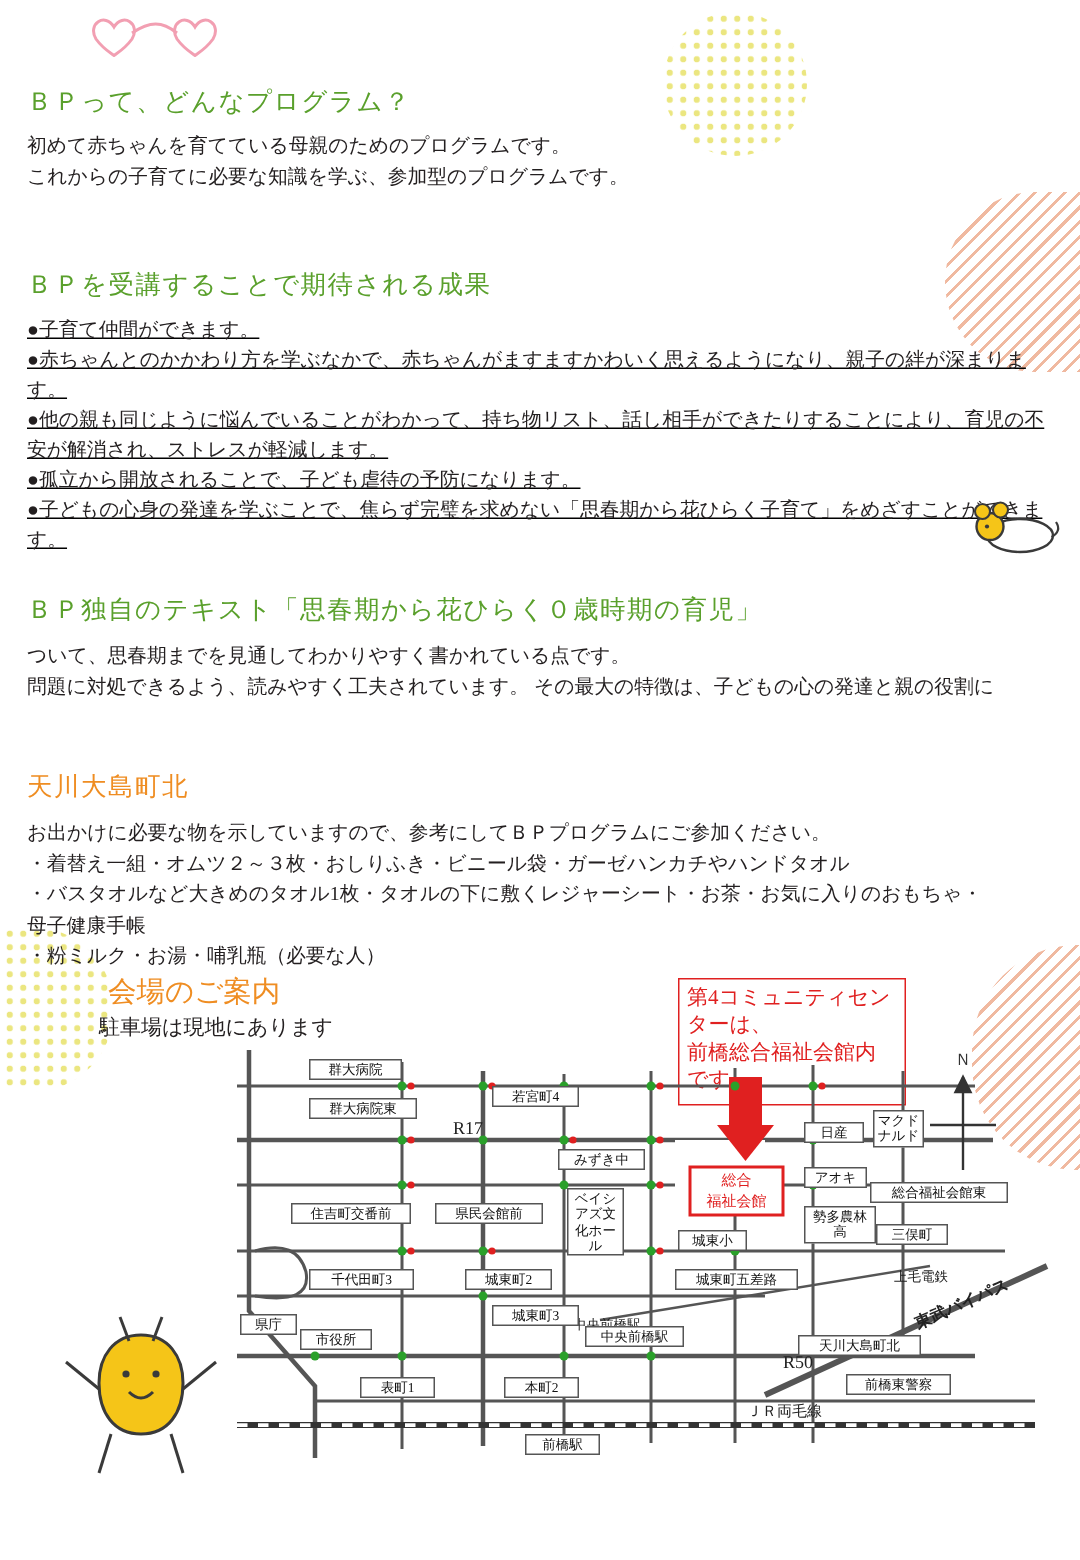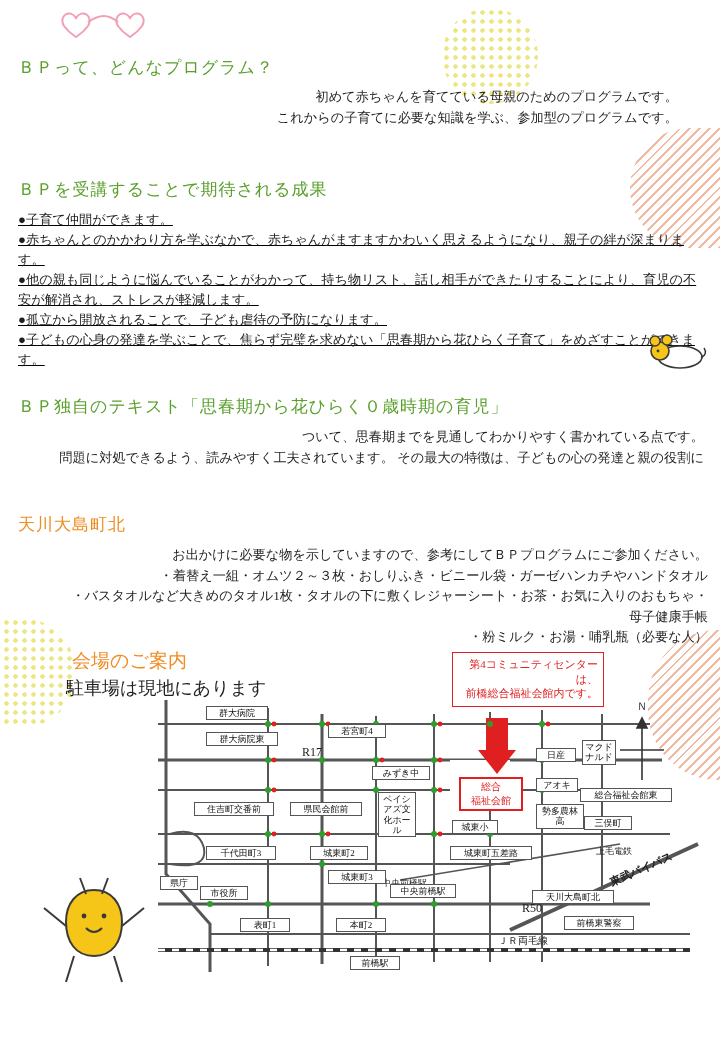--- a/index.html
+++ b/index.html
@@ -67,21 +67,20 @@
     padding: 0;
   }
   h2.section-title.orange { color: #ef8d22; }
 
   .body-text {
     font-family: "Liberation Serif", serif;
     font-size: 13.2px;
     line-height: 1.56;
     color: #231f20;
     margin: 0;
-    text-align: right;
   }
   .body-text .b-line { display: block; white-space: nowrap; }
   .bullet-list { margin: 0; padding: 0; list-style: none; text-decoration: underline; }
   .bullet-list li {
     font-family: "Liberation Serif", serif;
     font-size: 13.2px;
     line-height: 1.52;
     color: #231f20;
     margin: 0;
     text-indent: 0;
@@ -110,37 +109,36 @@
     font-family: "Liberation Serif", serif;
     color: #ef8d22;
     font-size: 19px;
   }
   #venue-sub {
     position: absolute;
     left: 66px;
     top: 676px;
     font-family: "Liberation Serif", serif;
     color: #231f20;
-    font-size: 18px;
+    font-size: 14px;
   }
 
   .callout {
     position: absolute;
     left: 452px;
     top: 652px;
     width: 152px;
     border: 1px solid #e02020;
     padding: 4px 5px 5px 5px;
     box-sizing: border-box;
     color: #e02020;
     font-family: "Liberation Serif", serif;
-    font-size: 11px;
+    font-size: 14px;
     line-height: 1.32;
     background: #fff;
-    text-align: right;
   }
 
   
   #map {
     position: absolute;
     left: 150px;
     top: 694px;
     width: 556px;
     height: 288px;
   }

